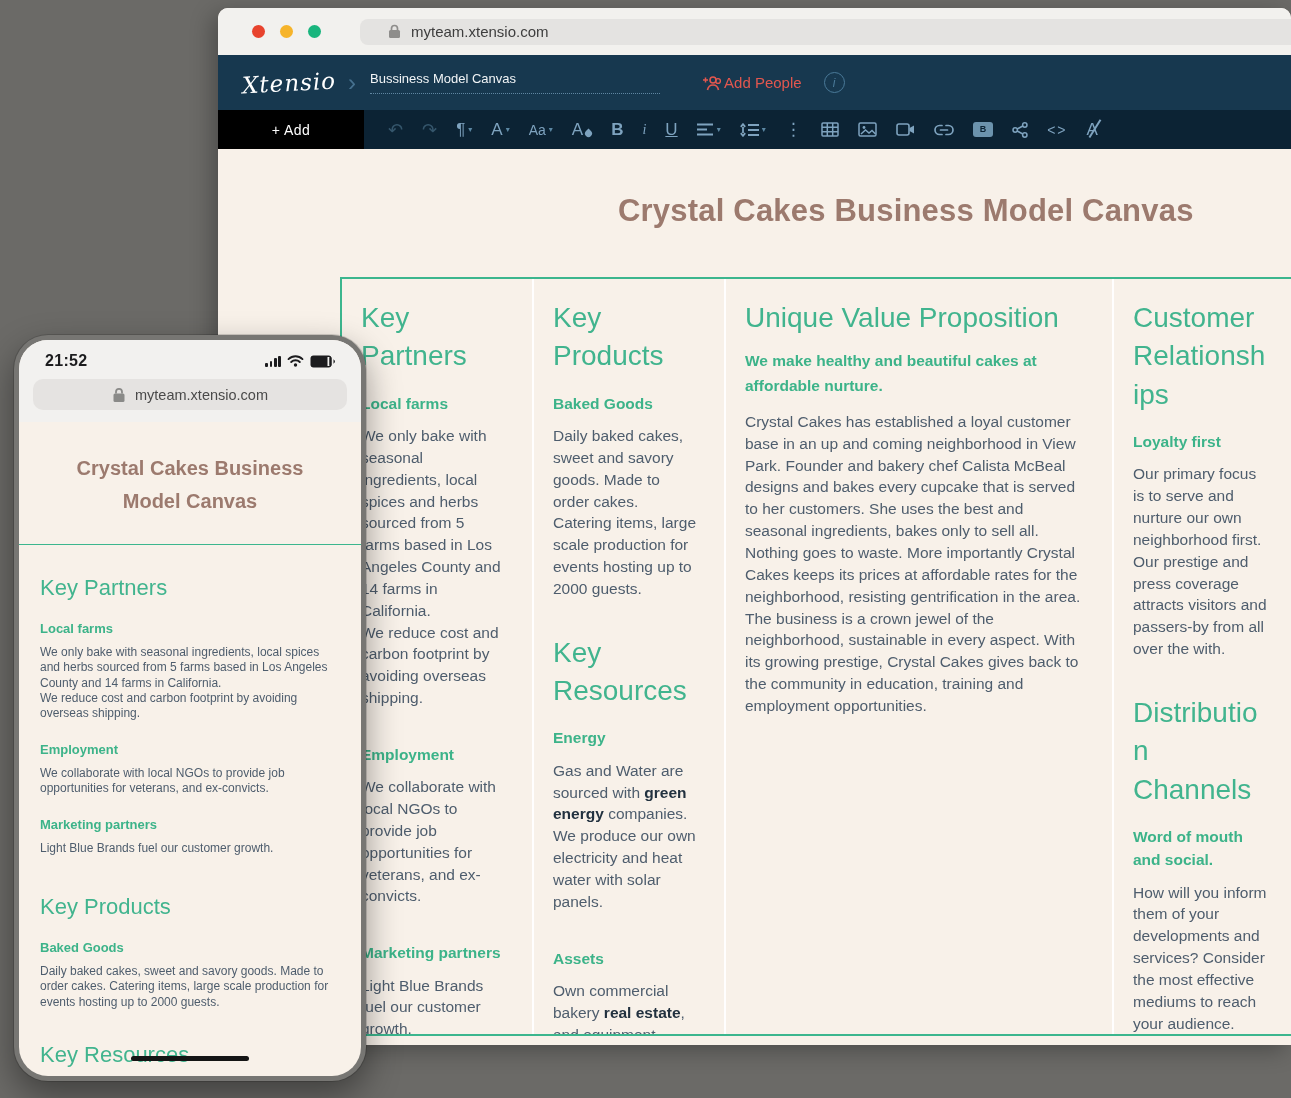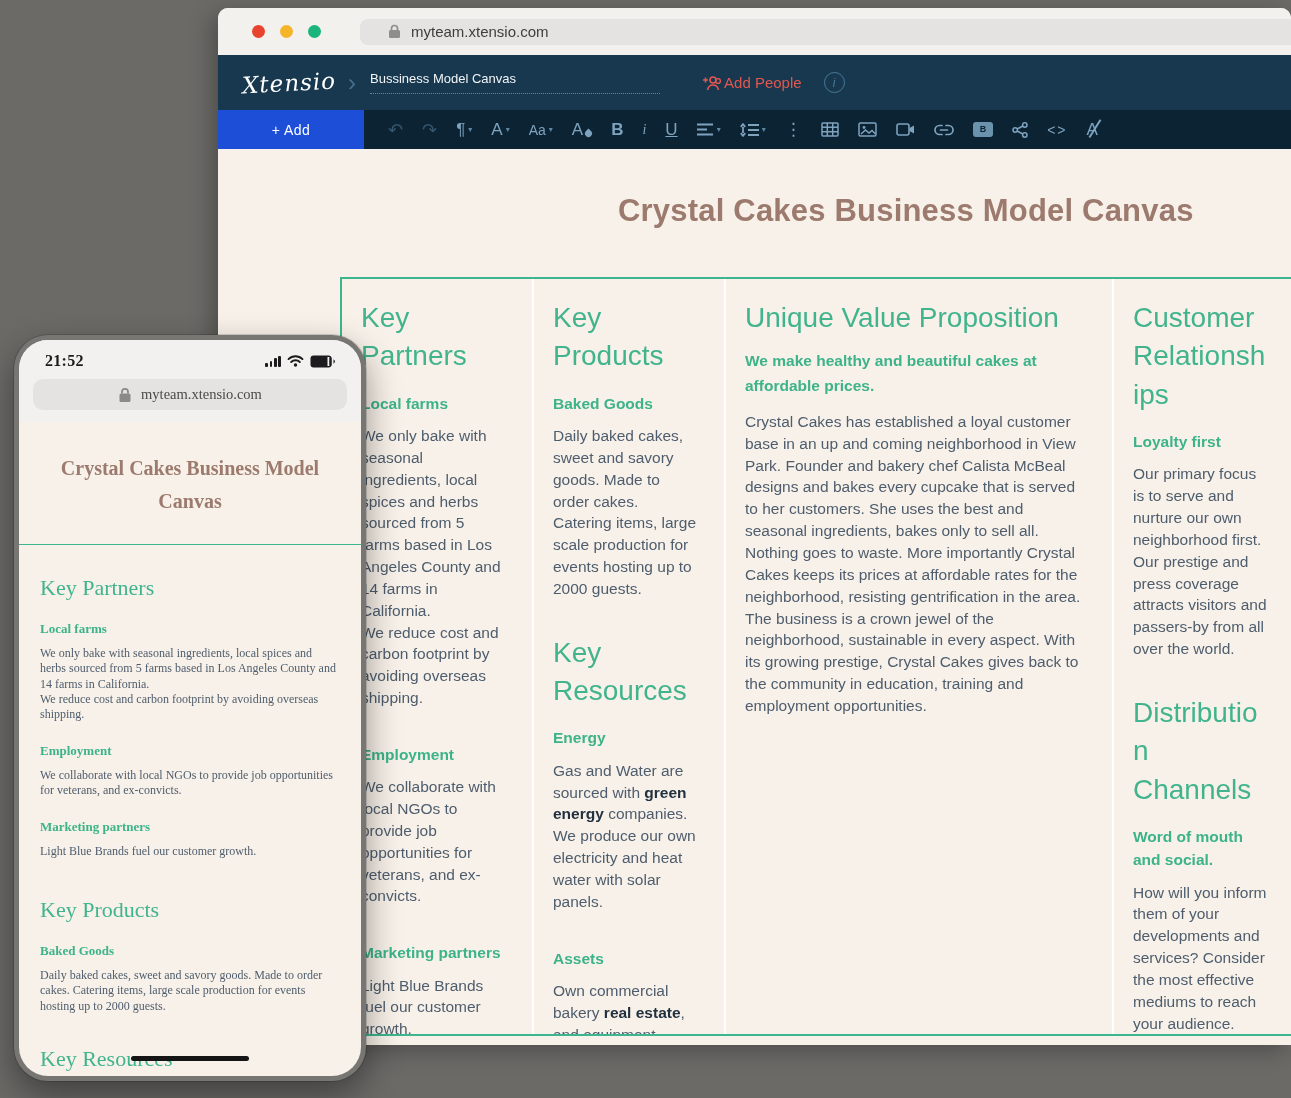--- a/index.html
+++ b/index.html
@@ -19,21 +19,21 @@
   .app-header{height:55px;background:#17384f;display:flex;align-items:center;padding:0 24px;flex:0 0 auto;}
   .logo{color:#fff;font-size:23px;font-style:italic;font-weight:300;letter-spacing:1px;
     font-family:"DejaVu Serif","Liberation Serif",serif;transform:rotate(-3deg);}
   .chev{color:#46718f;font-size:24px;margin:0 14px 0 12px;line-height:1;}
   .doc-title{color:#f2f5f7;font-size:13px;width:290px;padding-bottom:7px;border-bottom:1px dotted rgba(120,160,188,.75);}
   .add-people{display:flex;align-items:center;gap:0;margin-left:42px;color:#e2574f;font-size:15px;cursor:pointer;}
   .info{width:19px;height:19px;border-radius:50%;border:1.5px solid #4a7a99;color:#4a7a99;
     font-size:12px;font-style:italic;display:flex;align-items:center;justify-content:center;margin-left:22px;}
 
   .toolbar{height:39px;background:#0c2334;display:flex;align-items:stretch;flex:0 0 auto;}
-  .add-btn{width:146px;background:#1d4ed8;color:#fff;font-size:14px;display:flex;align-items:center;justify-content:center;letter-spacing:.5px;cursor:pointer;}
+  .add-btn{width:146px;background:#000000;color:#fff;font-size:14px;display:flex;align-items:center;justify-content:center;letter-spacing:.5px;cursor:pointer;}
   .tools{flex:1;display:flex;align-items:center;gap:19px;padding-left:24px;color:#7ea3bf;}
   .tool{display:inline-flex;align-items:center;gap:3px;font-size:15px;line-height:1;cursor:pointer;position:relative;}
   .tool .g{font-size:14px;}
   .tool .big{font-size:17px;}
   .tool .dim{color:#35566c;font-size:18px;}
   .caret{font-size:8px;color:#5c87a3;}
   .u{text-decoration:underline;}
   .it{font-style:italic;font-family:"Liberation Serif",serif;font-size:17px;}
   .drop{width:7px;height:7px;background:#7ea3bf;border-radius:0 50% 50% 50%;transform:rotate(45deg);margin:8px 0 0 -1px;}
   .badge{background:#6c93ad;color:#0c2334;font-size:9px;font-weight:bold;border-radius:3px;padding:3px 7px;}
@@ -52,21 +52,21 @@
   .col h3{font-size:15.5px;font-weight:700;color:#3cb389;margin:16px 0 10px;line-height:1.5;}
   .col p{font-size:15.5px;line-height:1.41;color:#4e5d6d;margin:0 0 16px;white-space:pre-line;}
   .col p strong{color:#22313f;}
   .col .lead{color:#3cb389;font-weight:700;line-height:1.6;margin-bottom:12px;}
   .col .gap{margin-top:34px;}
   .col4 h2{word-break:break-word;}
 
   
   .phone{position:absolute;left:14px;top:335px;width:352px;height:746px;border-radius:34px;
     background:#77767​3;background:#777673;padding:5px;box-sizing:border-box;
-    box-shadow:0 14px 34px rgba(0,0,0,.4), 0 0 0 1px rgba(0,0,0,.15);font-family:Liberation Serif, serif;}
+    box-shadow:0 14px 34px rgba(0,0,0,.4), 0 0 0 1px rgba(0,0,0,.15);}
   .screen{width:100%;height:100%;border-radius:29px;overflow:hidden;background:#f8f1e9;
     display:flex;flex-direction:column;position:relative;}
   .p-status{background:#f2f1ef;display:flex;align-items:center;justify-content:space-between;
     padding:12px 24px 2px 26px;flex:0 0 auto;}
   .p-time{font-size:16px;font-weight:bold;color:#1c1c1e;letter-spacing:.3px;}
   .p-sicons{display:flex;align-items:center;gap:6px;}
   .bars{display:flex;align-items:flex-end;gap:1.5px;height:11px;}
   .bars i{display:block;width:2.8px;background:#1c1c1e;border-radius:1px;}
   .p-url{background:#f2f1ef;padding:7px 14px 12px;flex:0 0 auto;}
   .pill{height:31px;background:#e5e3e1;border-radius:10px;display:flex;align-items:center;justify-content:center;
@@ -258,28 +258,28 @@
           <p>Daily baked cakes, sweet and savory goods. Made to order cakes. Catering items, large scale production for events hosting up to 2000 guests.</p>
           <h2 class="gap">Key Resources</h2>
           <h3>Energy</h3>
           <p><span>Gas and Water are sourced with </span><strong>green energy</strong><span> companies. We produce our own electricity and heat water with solar panels.</span></p>
           <h3 class="gap">Assets</h3>
           <p><span>Own commercial bakery </span><strong>real estate</strong><span>, and equipment.</span></p>
         </div>
 
         <div class="col col3">
           <h2>Unique Value Proposition</h2>
-          <p class="lead">We make healthy and beautiful cakes at affordable prices.</p>
+          <p class="lead">We make healthy and beautiful cakes at affordable nurture.</p>
           <p>Crystal Cakes has established a loyal customer base in an up and coming neighborhood in View Park. Founder and bakery chef Calista McBeal designs and bakes every cupcake that is served to her customers. She uses the best and seasonal ingredients, bakes only to sell all. Nothing goes to waste. More importantly Crystal Cakes keeps its prices at affordable rates for the neighborhood, resisting gentrification in the area. The business is a crown jewel of the neighborhood, sustainable in every aspect. With its growing prestige, Crystal Cakes gives back to the community in education, training and employment opportunities.</p>
         </div>
 
         <div class="col col4">
           <h2>Customer Relationships</h2>
           <h3>Loyalty first</h3>
-          <p>Our primary focus is to serve and nurture our own neighborhood first. Our prestige and press coverage attracts visitors and passers-by from all over the world.</p>
+          <p>Our primary focus is to serve and nurture our own neighborhood first. Our prestige and press coverage attracts visitors and passers-by from all over the with.</p>
           <h2 class="gap">Distribution Channels</h2>
           <h3>Word of mouth and social.</h3>
           <p>How will you inform them of your developments and services? Consider the most effective mediums to reach your audience.</p>
         </div>
 
       </div>
     </div>
   </div>
 
   <div class="phone">

